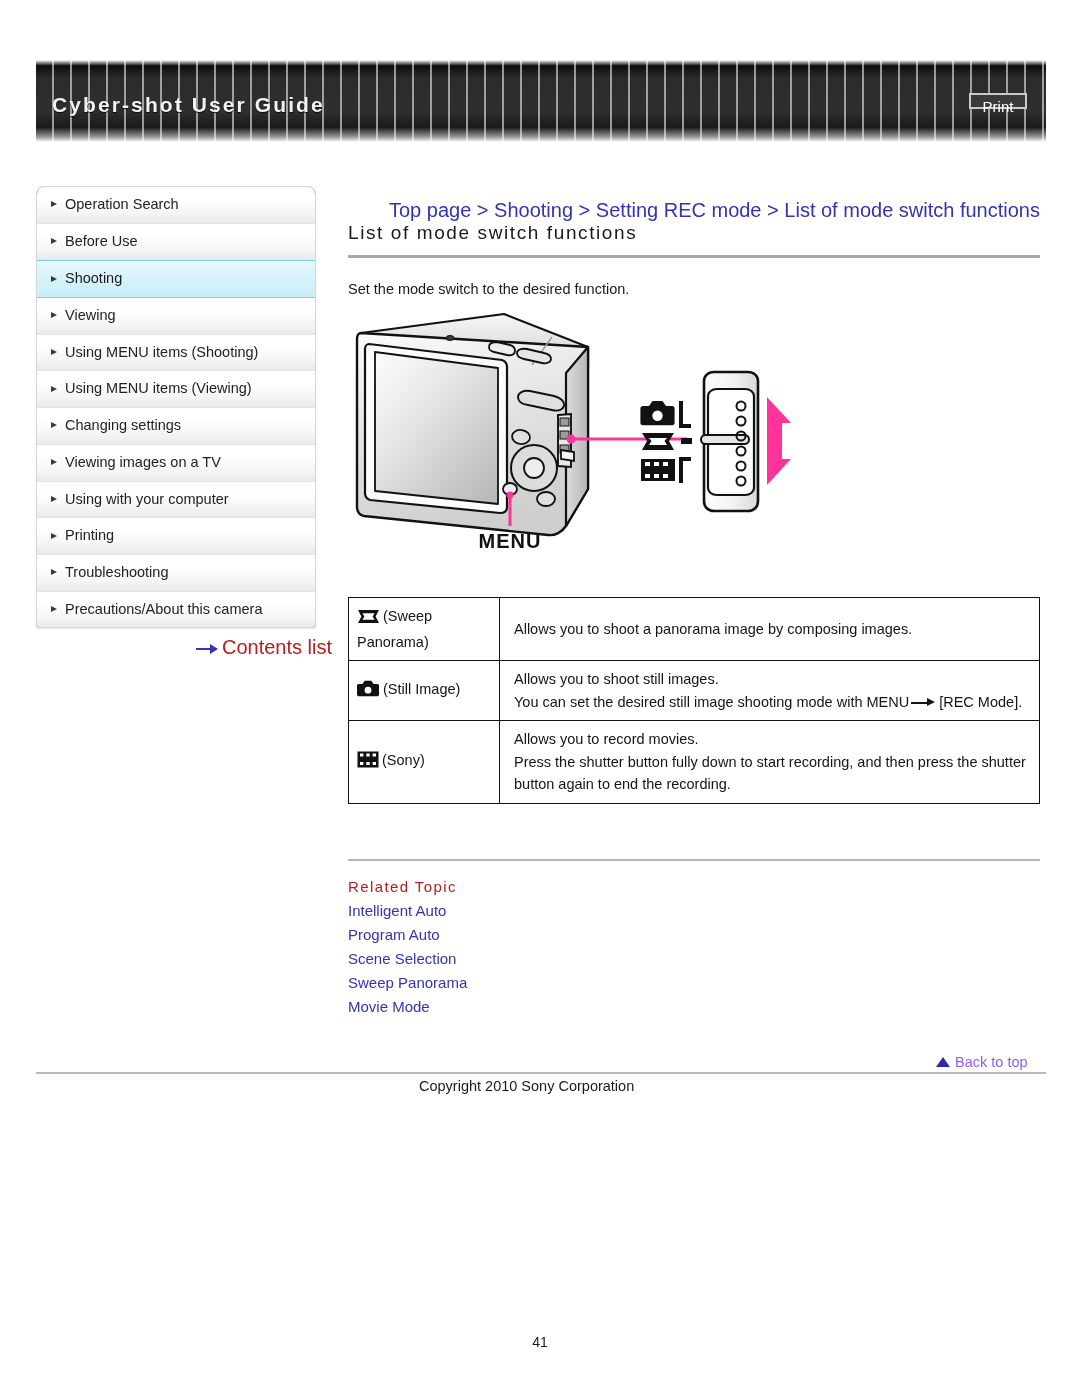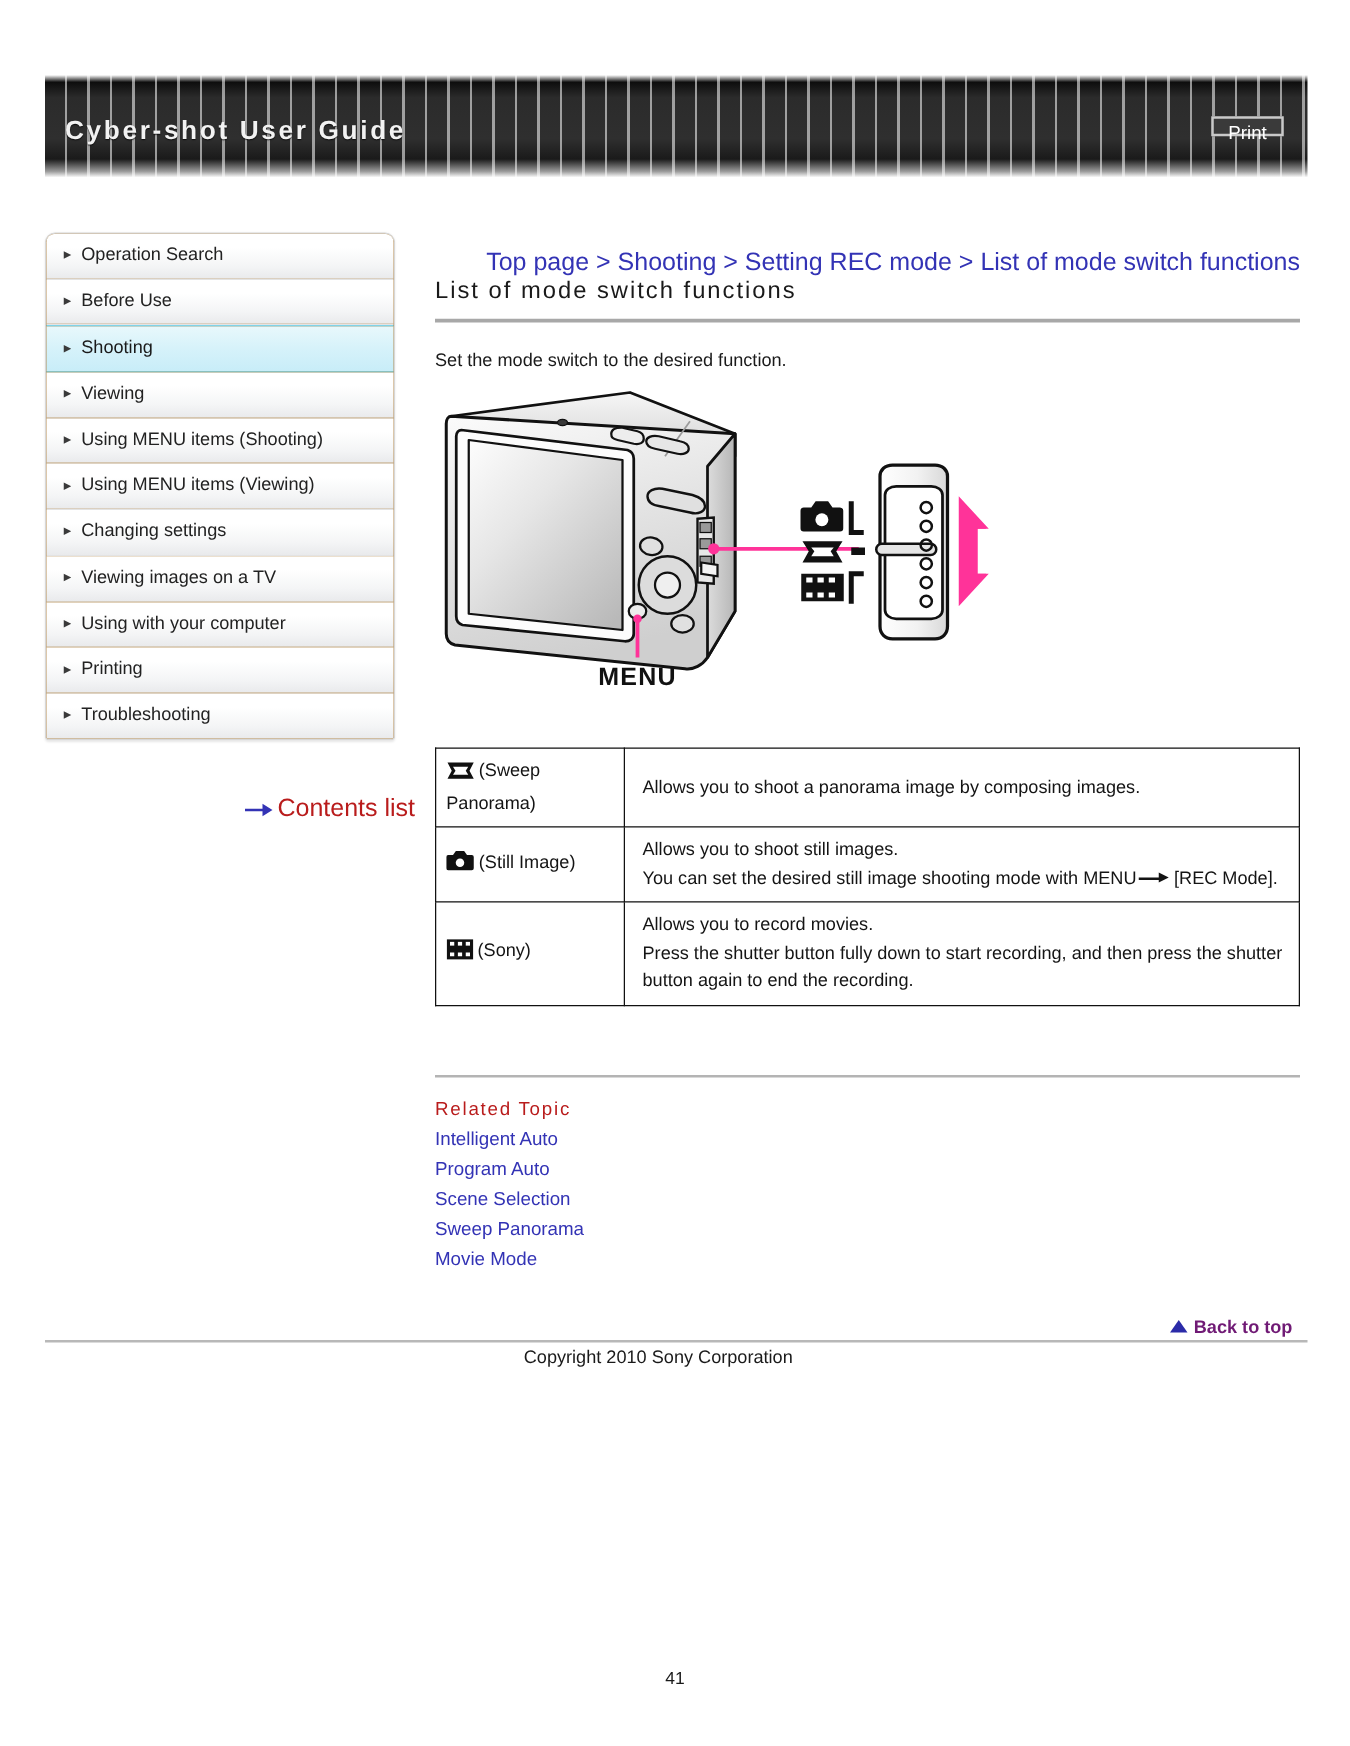--- a/index.html
+++ b/index.html
@@ -79,21 +79,21 @@
   #breadcrumb .sep { color: #3333b5; }
 
   
   #sidebar {
     position: absolute;
     left: 36px;
     top: 186px;
     width: 278px;
     border: 1px solid #d7d7d7;
     border-radius: 8px 8px 3px 3px;
-    background: #a16207;
+    background: #737373;
     box-shadow: 0 1px 2px rgba(0,0,0,0.10);
     overflow: hidden;
   }
   .nav-item {
     position: relative;
     height: 35.7px;
     line-height: 35.7px;
     padding-left: 28px;
     font-size: 14.5px;
     color: #222222;
@@ -255,24 +255,23 @@
     cursor: pointer;
     width: max-content;
   }
 
   
   #back-to-top {
     position: absolute;
     left: 936px;
     top: 1054px;
     font-size: 14.5px;
-    color: #701a75;
+    color: #8b5cf6;
     cursor: pointer;
     white-space: nowrap;
-    font-weight: bold;
   }
   #back-to-top .up-triangle {
     display: inline-block;
     width: 0; height: 0;
     border-left: 7px solid transparent;
     border-right: 7px solid transparent;
     border-bottom: 10px solid #2b2ba8;
     margin-right: 5px;
     vertical-align: 0px;
   }
@@ -356,20 +355,24 @@
     <span class="nav-bullet"></span>
     <span>Using with your computer</span>
   </div>
   <div class="nav-item">
     <span class="nav-bullet"></span>
     <span>Printing</span>
   </div>
   <div class="nav-item">
     <span class="nav-bullet"></span>
     <span>Troubleshooting</span>
+  </div>
+  <div class="nav-item">
+    <span class="nav-bullet"></span>
+    <span>Precautions/About this camera</span>
   </div>
 </div>
 
 <div id="contents-list-link">
   <span class="arrow-icon"></span><span>Contents list</span>
 </div>
 
 <div id="main">
 
   <div id="page-title">List of mode switch functions</div>

